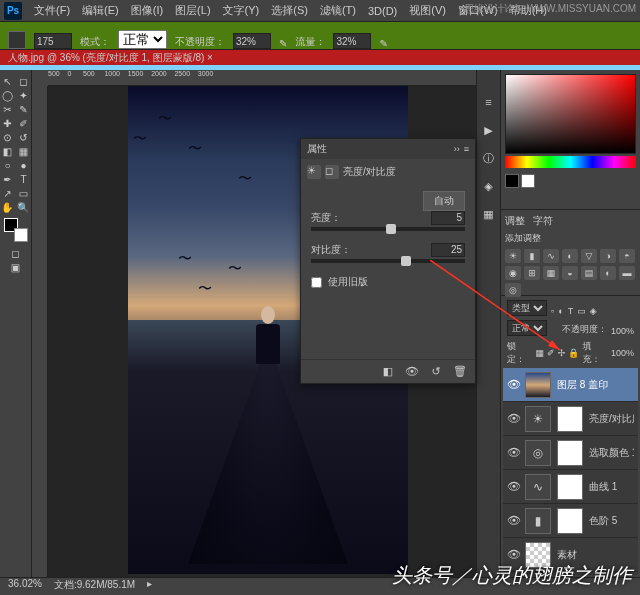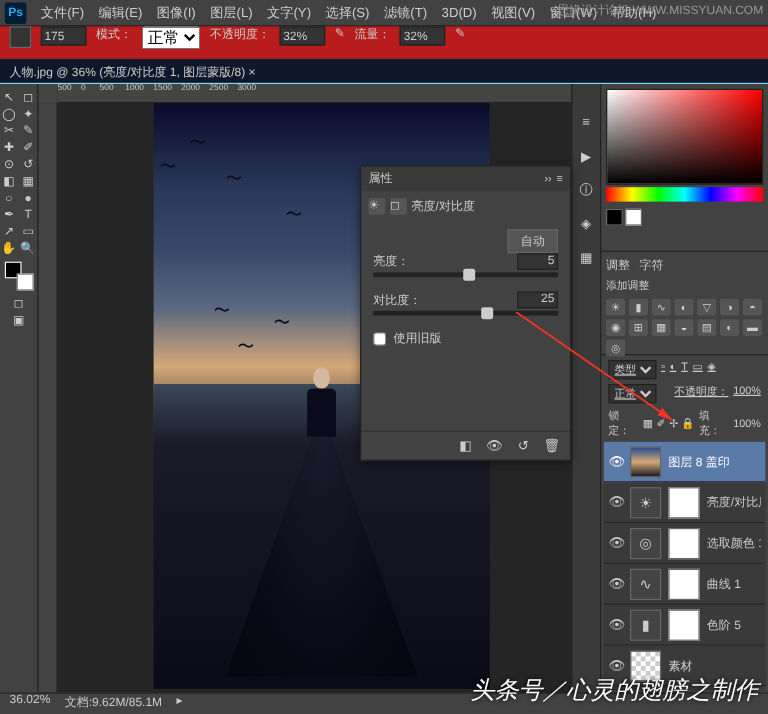--- a/index.html
+++ b/index.html
@@ -1,24 +1,24 @@
 <!DOCTYPE html>
 <html><head>
 <meta charset="utf-8">
 <style>
 * { margin: 0; padding: 0; box-sizing: border-box; font-family: "Microsoft YaHei", sans-serif; }
 body { background: #323232; width: 640px; height: 595px; overflow: hidden; position: relative; color: #ccc; font-size: 10px; }
 .menubar { background: #424242; height: 22px; display: flex; align-items: center; padding: 0 4px; border-bottom: 1px solid #222; }
 .menubar .ps-logo { width: 18px; height: 18px; background: #001e36; color: #31a8ff; font-weight: bold; font-size: 10px; display: flex; align-items: center; justify-content: center; border-radius: 2px; margin-right: 6px; }
 .menubar span { padding: 0 6px; cursor: pointer; font-size: 11px; }
-.optionsbar { background: #b91c1c; height: 28px; display: flex; align-items: flex-start; padding: 0 8px; border-bottom: 1px solid #222; gap: 8px; }
+.optionsbar { background: #4d7c0f; height: 28px; display: flex; align-items: flex-end; padding: 0 8px; border-bottom: 1px solid #222; gap: 8px; }
 .optionsbar .tool-preview { width: 18px; height: 18px; background: #333; border: 1px solid #666; }
 .optionsbar .num-input { background: #333; border: 1px solid #222; color: #ccc; width: 38px; height: 16px; font-size: 10px; padding: 0 2px; }
 .optionsbar .label { font-size: 10px; }
-.doc-tab { background: #0f172a; height: 20px; display: flex; align-items: center; padding: 0 8px; font-size: 10px; border-bottom: 1px solid #7dd3fc; }
+.doc-tab { background: #b91c1c; height: 20px; display: flex; align-items: center; padding: 0 8px; font-size: 10px; border-bottom: 5px solid #7dd3fc; }
 .main-area { display: flex; height: calc(100% - 70px - 18px); }
 .left-tools { width: 32px; background: #424242; display: flex; flex-direction: column; align-items: center; padding-top: 4px; gap: 0; border-right: 1px solid #222; }
 .left-tools .tool-row { display: flex; gap: 2px; }
 .left-tools .tool { width: 14px; height: 14px; display: flex; align-items: center; justify-content: center; font-size: 10px; cursor: pointer; }
 .left-tools .colors { margin-top: 4px; position: relative; width: 24px; height: 24px; }
 .left-tools .colors .fg { width: 14px; height: 14px; background: #000; border: 1px solid #fff; position: absolute; top: 0; left: 0; }
 .left-tools .colors .bg { width: 14px; height: 14px; background: #fff; border: 1px solid #888; position: absolute; bottom: 0; right: 0; }
 .canvas-area { flex: 1; background: #252525; position: relative; overflow: hidden; }
 .ruler-h { position: absolute; top: 0; left: 16px; right: 0; height: 16px; background: #444; border-bottom: 1px solid #222; font-size: 7px; overflow: hidden; white-space: nowrap; }
 .ruler-v { position: absolute; top: 16px; left: 0; bottom: 0; width: 16px; background: #444; border-right: 1px solid #222; }
@@ -40,21 +40,21 @@
 .color-panel .hue { width: 100%; height: 12px; background: linear-gradient(to right, #f00, #ff0, #0f0, #0ff, #00f, #f0f, #f00); margin-top: 2px; }
 .color-panel .swatches { margin-top: 6px; display: flex; gap: 2px; }
 .color-panel .sw { width: 14px; height: 14px; border: 1px solid #666; }
 .adjust-panel { height: 86px; padding: 4px; border-bottom: 1px solid #222; }
 .adjust-panel .title { font-size: 10px; margin-bottom: 4px; display: flex; gap: 8px; }
 .adjust-panel .icons { display: flex; flex-wrap: wrap; gap: 3px; }
 .adjust-panel .aicon { width: 16px; height: 14px; background: #555; border-radius: 2px; font-size: 9px; display: flex; align-items: center; justify-content: center; }
 .layers-panel { flex: 1; padding: 2px; display: flex; flex-direction: column; overflow: hidden; }
 .layers-panel .tabs { display: flex; gap: 4px; padding: 2px 4px; font-size: 10px; }
 .layers-panel .tabs span.active { color: #fff; }
-.layers-panel .opts { display: flex; align-items: flex-start; gap: 4px; padding: 2px 4px; font-size: 9px; text-decoration: underline; }
+.layers-panel .opts { display: flex; align-items: flex-end; gap: 4px; padding: 2px 4px; font-size: 9px; }
 .layers-panel .opts select { background: #333; color: #ccc; border: 1px solid #222; font-size: 9px; height: 16px; }
 .layers-panel .opts .opacity { margin-left: auto; }
 .layers-panel .lock-row { display: flex; align-items: center; gap: 3px; padding: 2px 4px; font-size: 9px; }
 .layers-panel .lock-row .fill { margin-left: auto; }
 .layers-panel .list { flex: 1; overflow-y: auto; background: #3a3a3a; }
 .layer-row { display: flex; align-items: center; height: 34px; border-bottom: 1px solid #2a2a2a; padding: 0 4px; gap: 6px; }
 .layer-row.selected { background: #5a7aa8; color: #fff; }
 .layer-row .eye { width: 12px; font-size: 11px; cursor: pointer; }
 .layer-row .thumb { width: 26px; height: 26px; background: #222; border: 1px solid #666; flex-shrink: 0; }
 .layer-row .thumb.white { background: #fff; }

